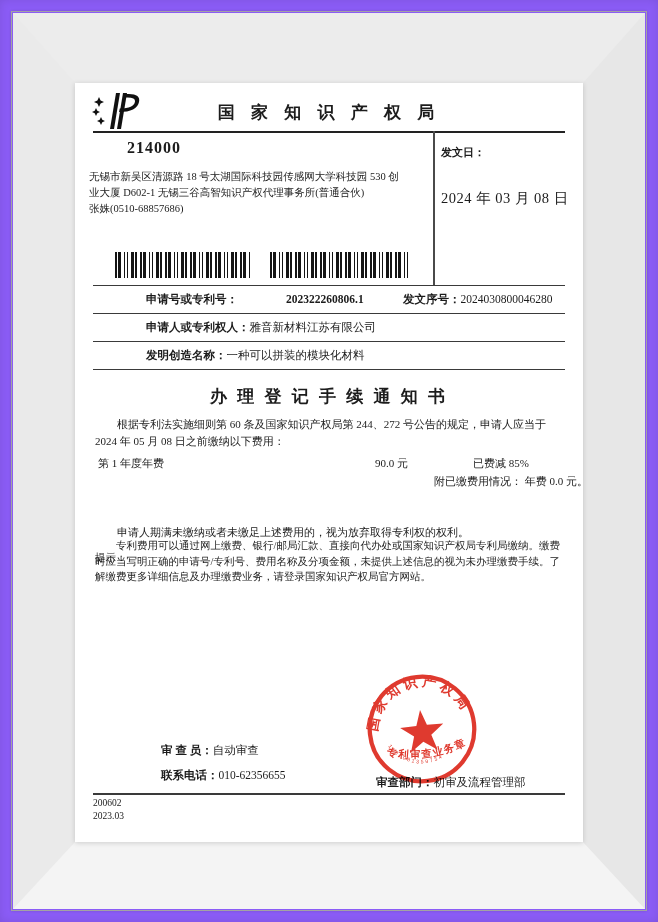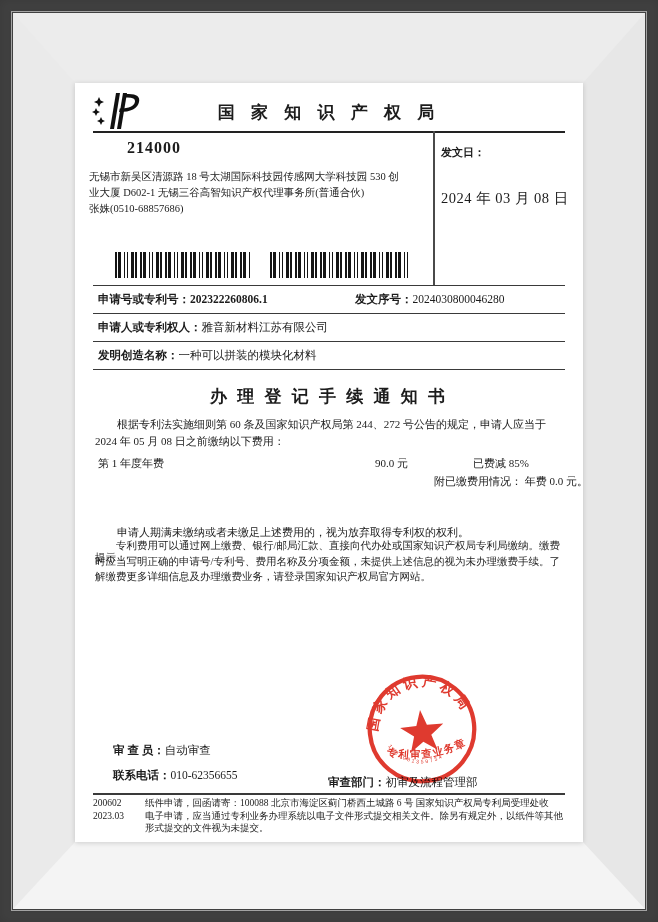--- a/index.html
+++ b/index.html
@@ -3,21 +3,21 @@
 <meta charset="utf-8">
 <style>
   html,body{margin:0;padding:0;}
   body{
     width:658px;height:922px;position:relative;overflow:hidden;
     background:#f7f7f7;
     font-family:"Liberation Serif","DejaVu Serif",serif;
   }
   
   .frame-outer{
-    position:absolute;inset:0;background:#404040;
+    position:absolute;inset:0;background:#8b5cf6;
     box-shadow:inset 0 0 10px rgba(0,0,0,.10);
   }
   .frame-line{
     position:absolute;inset:11px;border:1.5px solid #a3a3a3;
     box-shadow:0 0 3px rgba(0,0,0,.15);
   }
   .mat{
     position:absolute;inset:13px;
     border-style:solid;
     border-width:70px 62px 67px 62px;
@@ -27,21 +27,21 @@
   
   .paper{
     position:relative;width:508px;height:759px;background:#ffffff;
     color:#1c1c1c;box-shadow:0 1px 5px rgba(0,0,0,.16);
     font-size:11px;
   }
   .abs{position:absolute;}
   .rule{position:absolute;left:18px;width:472px;height:1px;background:#3a3a3a;}
   .rule.thick{height:2px;background:#222;}
   .vline{position:absolute;left:358px;top:48px;width:1.5px;height:154px;background:#4a4a4a;}
-  .bold{font-weight:bold;}
+  .bold{font-weight:bold;margin-left:48px;}
   p{margin:0;}
   .indent{text-indent:2em;}
 
   .agency-title{top:18px;left:0;width:100%;text-align:center;
     font-size:17px;font-weight:bold;letter-spacing:6px;}
   .postcode{top:56px;left:52px;font-size:16px;font-weight:bold;letter-spacing:1px;}
   .addr{top:86px;left:14px;width:330px;font-size:10.5px;line-height:16px;}
   .issue-label{top:62px;left:366px;font-size:11px;font-weight:bold;font-family:Liberation Mono, monospace;}
   .issue-date{top:106px;left:366px;font-size:14.5px;letter-spacing:.5px;}
 
@@ -166,20 +166,16 @@
             <textPath href="#arcBottom" startOffset="6">1101081359734</textPath>
           </text>
         </svg>
       </div>
 
       <div class="rule" style="top:710px;height:1.5px;"></div>
       <div class="abs footer-codes">
         <p>200602</p>
         <p>2023.03</p>
       </div>
-      <div class="abs footer-text">
-        <p>纸件申请，回函请寄：100088  北京市海淀区蓟门桥西土城路 6 号   国家知识产权局专利局受理处收</p>
-        <p>电子申请，应当通过专利业务办理系统以电子文件形式提交相关文件。除另有规定外，以纸件等其他形式提交的文件视为未提交。</p>
-      </div>
 
     </div>
   </div>
 </div>
 
 </body></html>

